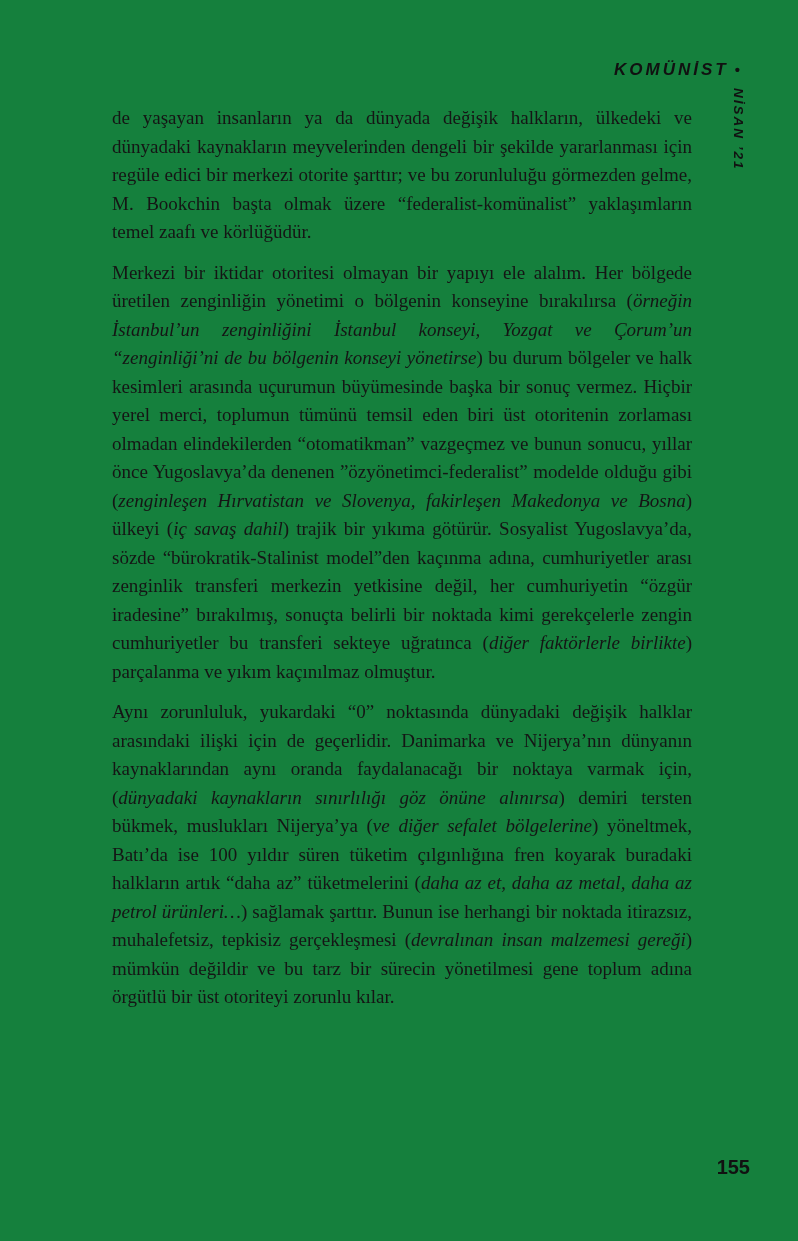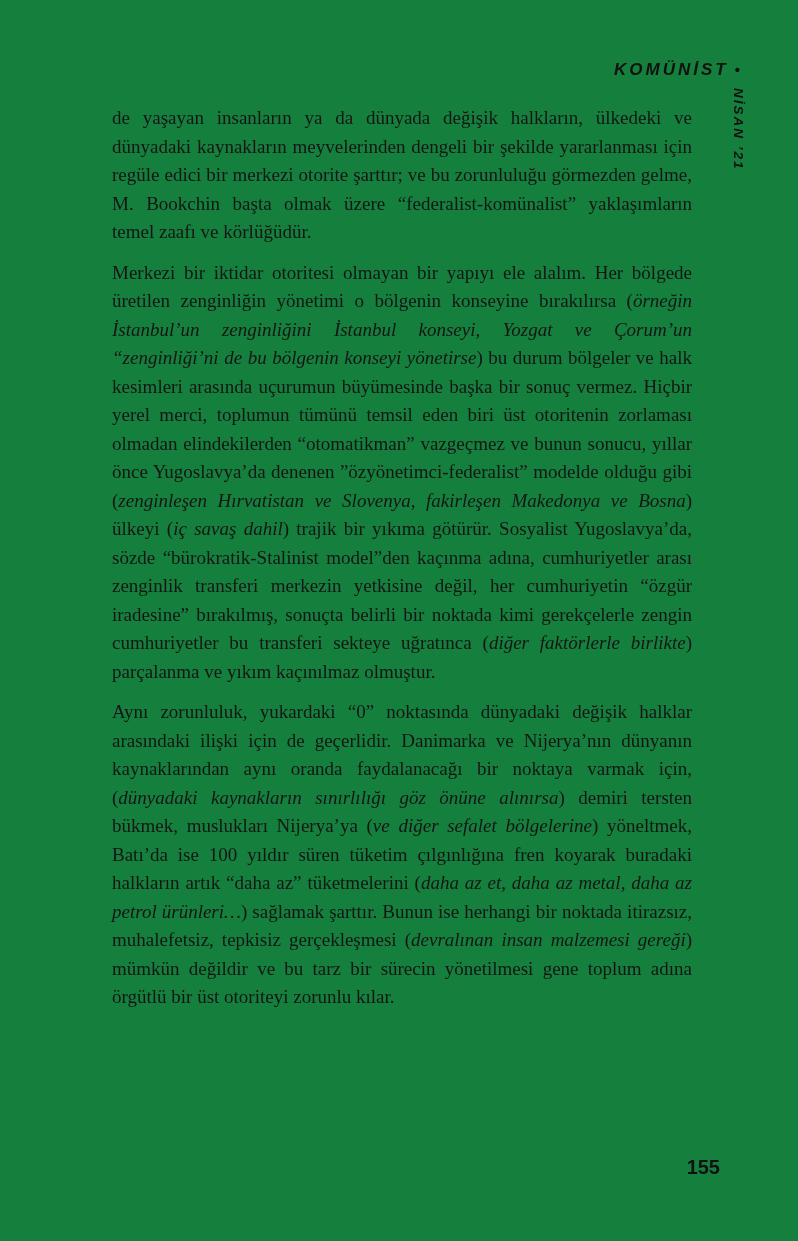--- a/index.html
+++ b/index.html
@@ -60,21 +60,21 @@
   }
   .page-body p.para {
     margin: 0 0 12px 0;
     padding: 0;
   }
   .page-body .it {
     font-style: italic;
   }
   .folio {
     position: absolute;
-    right: 78px;
+    right: 48px;
     bottom: 62px;
     font-family: "Liberation Sans", sans-serif;
     font-weight: bold;
     font-size: 20px;
     color: #111;
   }
 </style>
 </head>
 <body>
 

